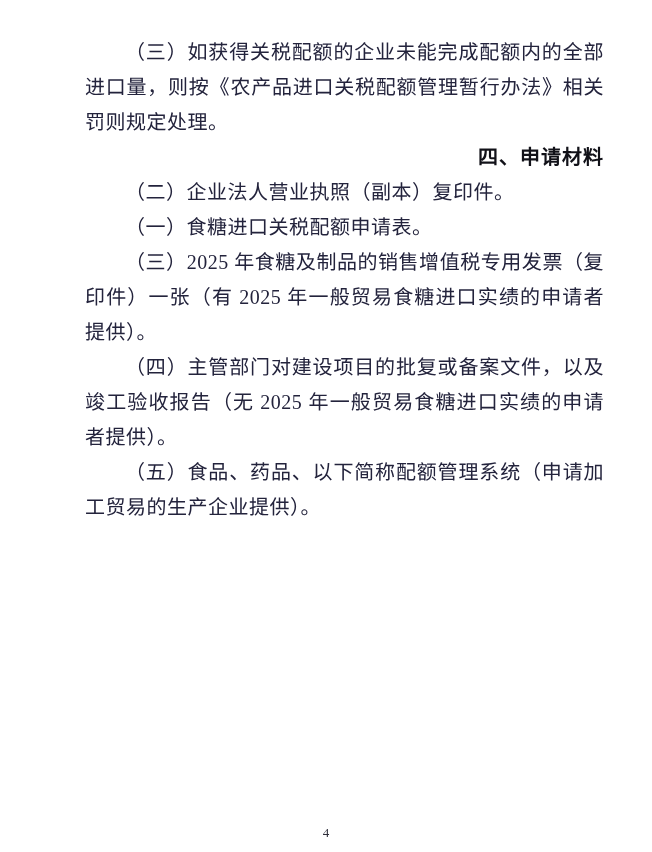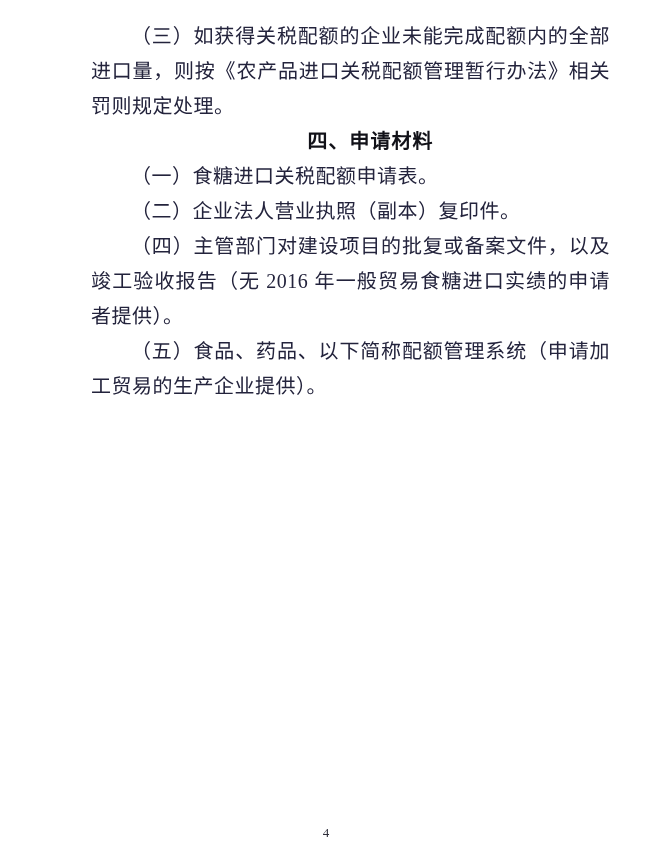--- a/index.html
+++ b/index.html
@@ -11,43 +11,42 @@
     position: relative;
     width: 652px;
     height: 852px;
     background: #ffffff;
     overflow: hidden;
     font-family: "Liberation Serif", "DejaVu Serif", serif;
     color: #23233c;
   }
   .content {
     position: absolute;
-    top: 19px;
+    top: 35px;
     left: 85px;
     width: 519px;
     text-align: justify;
     text-justify: inter-character;
-    margin-left: 6px;
   }
   .content p.body {
     margin: 0;
     font-size: 20px;
     line-height: 35px;
     text-indent: 2em;
     letter-spacing: 0.5px;
   }
   .content h2.heading {
     margin: 0;
     font-size: 20px;
     line-height: 35px;
     text-indent: 2em;
     font-weight: bold;
     font-family: "Liberation Sans", "DejaVu Sans", sans-serif;
     color: #111118;
-    text-align: center;
+    text-align: right;
     letter-spacing: 1px;
   }
   .page-number {
     position: absolute;
     bottom: 13px;
     left: 0;
     right: 0;
     text-align: center;
     font-size: 13px;
     line-height: 1;
@@ -55,19 +54,20 @@
     font-family: "Liberation Serif", "DejaVu Serif", serif;
   }
 </style>
 </head>
 <body>
 
 <div class="page">
   <div class="content">
     <p class="body">（三）如获得关税配额的企业未能完成配额内的全部进口量，则按《农产品进口关税配额管理暂行办法》相关罚则规定处理。</p>
     <h2 class="heading">四、申请材料</h2>
+    <p class="body">（二）企业法人营业执照（副本）复印件。</p>
     <p class="body">（一）食糖进口关税配额申请表。</p>
-    <p class="body">（二）企业法人营业执照（副本）复印件。</p>
-    <p class="body">（四）主管部门对建设项目的批复或备案文件，以及竣工验收报告（无 2016 年一般贸易食糖进口实绩的申请者提供）。</p>
+    <p class="body">（三）2025 年食糖及制品的销售增值税专用发票（复印件）一张（有 2025 年一般贸易食糖进口实绩的申请者提供）。</p>
+    <p class="body">（四）主管部门对建设项目的批复或备案文件，以及竣工验收报告（无 2025 年一般贸易食糖进口实绩的申请者提供）。</p>
     <p class="body">（五）食品、药品、以下简称配额管理系统（申请加工贸易的生产企业提供）。</p>
   </div>
   <div class="page-number">4</div>
 </div>
 
 </body></html>

